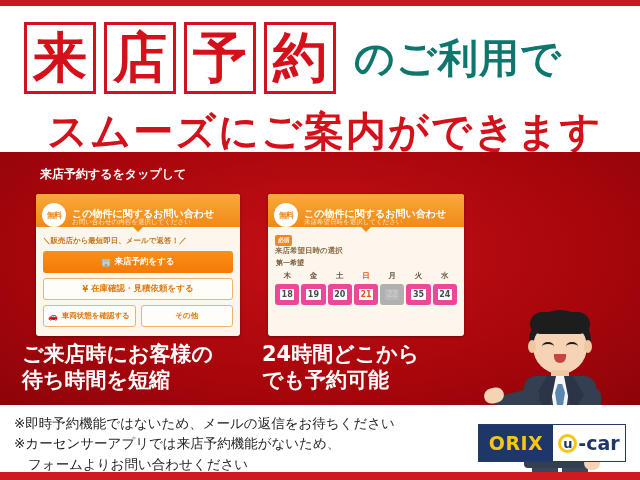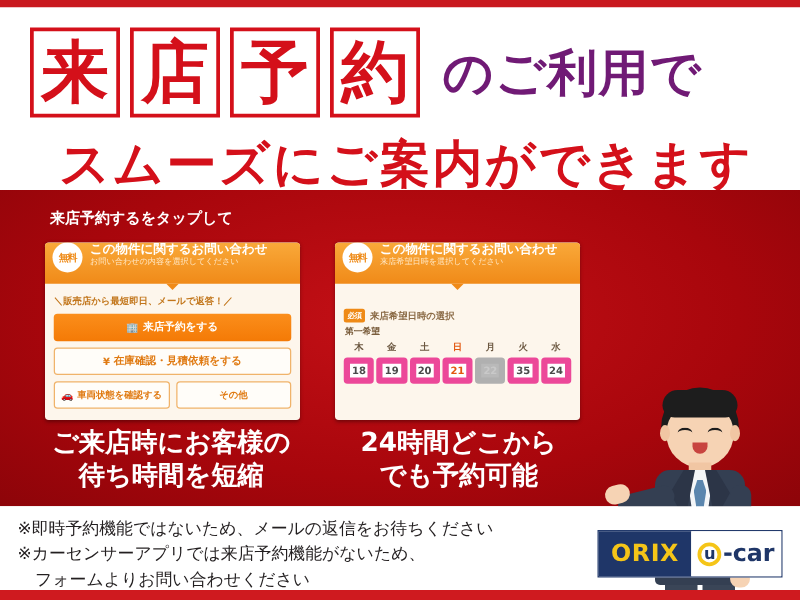--- a/index.html
+++ b/index.html
@@ -17,21 +17,21 @@
   
   .header{position:absolute;left:0;top:6px;width:640px;height:146px;background:#ffffff;}
   .kanji-row{position:absolute;left:24px;top:16px;display:flex;align-items:center;}
   .kbox{
     width:72px;height:72px;border:3px solid #d4101a;margin-right:8px;
     display:flex;align-items:center;justify-content:center;
     color:#d4101a;font-weight:bold;font-size:54px;line-height:1;
     box-sizing:border-box;
   }
   .head-tail{
-    margin-left:10px;color:#701a75;font-weight:bold;font-size:40px;
+    margin-left:10px;color:#0f766e;font-weight:bold;font-size:40px;
     letter-spacing:1px;white-space:nowrap;
   }
   .head-line2{
     position:absolute;left:30px;top:98px;width:590px;
     color:#d4101a;font-weight:bold;font-size:40px;letter-spacing:2px;
     white-space:nowrap;text-align:center;
   }
 
   
   .body-red{
@@ -50,21 +50,21 @@
   .card{
     position:absolute;background:#fdf6ec;border-radius:3px;overflow:hidden;
     box-shadow:0 1px 3px rgba(0,0,0,.35);
   }
   .card.left{left:36px;top:42px;width:204px;height:142px;}
   .card.right{left:268px;top:42px;width:196px;height:142px;}
 
   .card-orange{
     height:33px;background:linear-gradient(#f7a githubusercontent,#f29b24);
     background:linear-gradient(#f9a93a,#f08a18);
-    display:flex;align-items:flex-start;padding:0 6px;box-sizing:border-box;
+    display:flex;align-items:flex-end;padding:0 6px;box-sizing:border-box;
     position:relative;
   }
   .free-badge{
     width:24px;height:24px;border-radius:50%;background:#ffffff;
     color:#ef8a16;font-size:8px;font-weight:bold;
     display:flex;align-items:center;justify-content:center;flex:0 0 auto;
     margin-right:6px;letter-spacing:-1px;
   }
   .orange-txt{display:flex;flex-direction:column;justify-content:center;}
   .orange-t1{color:#ffffff;font-size:10px;font-weight:bold;line-height:1.15;white-space:nowrap;}
@@ -85,21 +85,21 @@
     justify-content:center;font-size:8.5px;font-weight:bold;
     box-sizing:border-box;white-space:nowrap;
   }
   .btn-primary{background:linear-gradient(#fb8e1b,#f47a06);color:#fff;margin-bottom:5px;}
   .btn-outline{background:#fffdf9;border:1px solid #f0b36a;color:#e07a12;margin-bottom:5px;}
   .btn-row{display:flex;gap:5px;}
   .btn-row .btn-outline{flex:1;margin-bottom:0;font-size:7.5px;}
   .bicon{margin-right:3px;font-size:8px;}
 
   
-  .cal-label-row{display:flex;align-items:center;margin:15px 0 2px 0;}
+  .cal-label-row{display:flex;align-items:flex-start;margin:3px 0 2px 0;flex-direction:column;}
   .cal-tag{
     background:#ef8a16;color:#fff;font-size:6px;font-weight:bold;
     padding:1px 3px;border-radius:2px;margin-right:4px;letter-spacing:-.5px;
   }
   .cal-tag-txt{color:#8a6a45;font-size:7.5px;font-weight:bold;white-space:nowrap;}
   .cal-sub{color:#7a5d3c;font-size:7px;font-weight:bold;margin:1px 0 2px 1px;}
   .cal-grid{display:grid;grid-template-columns:repeat(7,1fr);gap:2px;}
   .dow{
     text-align:center;font-size:7.5px;font-weight:bold;color:#6b5740;
     padding:1px 0;
@@ -111,21 +111,21 @@
     font-size:8px;font-weight:bold;color:#4a4a4a;box-sizing:border-box;
   }
   .dcell.sun{color:#e2570f;}
   .dcell.dis{background:#b9b9b9;border-color:#b0b0b0;color:#c9c9c9;}
   .dcell.sel{background:#f7941d;border-color:#f0850a;color:#ffffff;}
   .dsub{font-size:4.5px;line-height:1;margin-top:.5px;}
 
   
   .caption{
     position:absolute;color:#ffffff;font-size:21px;font-weight:bold;
-    line-height:1.22;text-align:center;white-space:nowrap;
+    line-height:1.22;white-space:nowrap;
   }
   .caption.c1{left:22px;top:190px;width:230px;}
   .caption.c2{left:262px;top:190px;width:210px;}
 
   
   .footer{position:absolute;left:0;top:405px;width:640px;height:48px;background:#fff;}
   .fnote{
     position:absolute;left:14px;top:8px;width:450px;
     color:#231f20;font-size:13.5px;line-height:1.5;
   }

